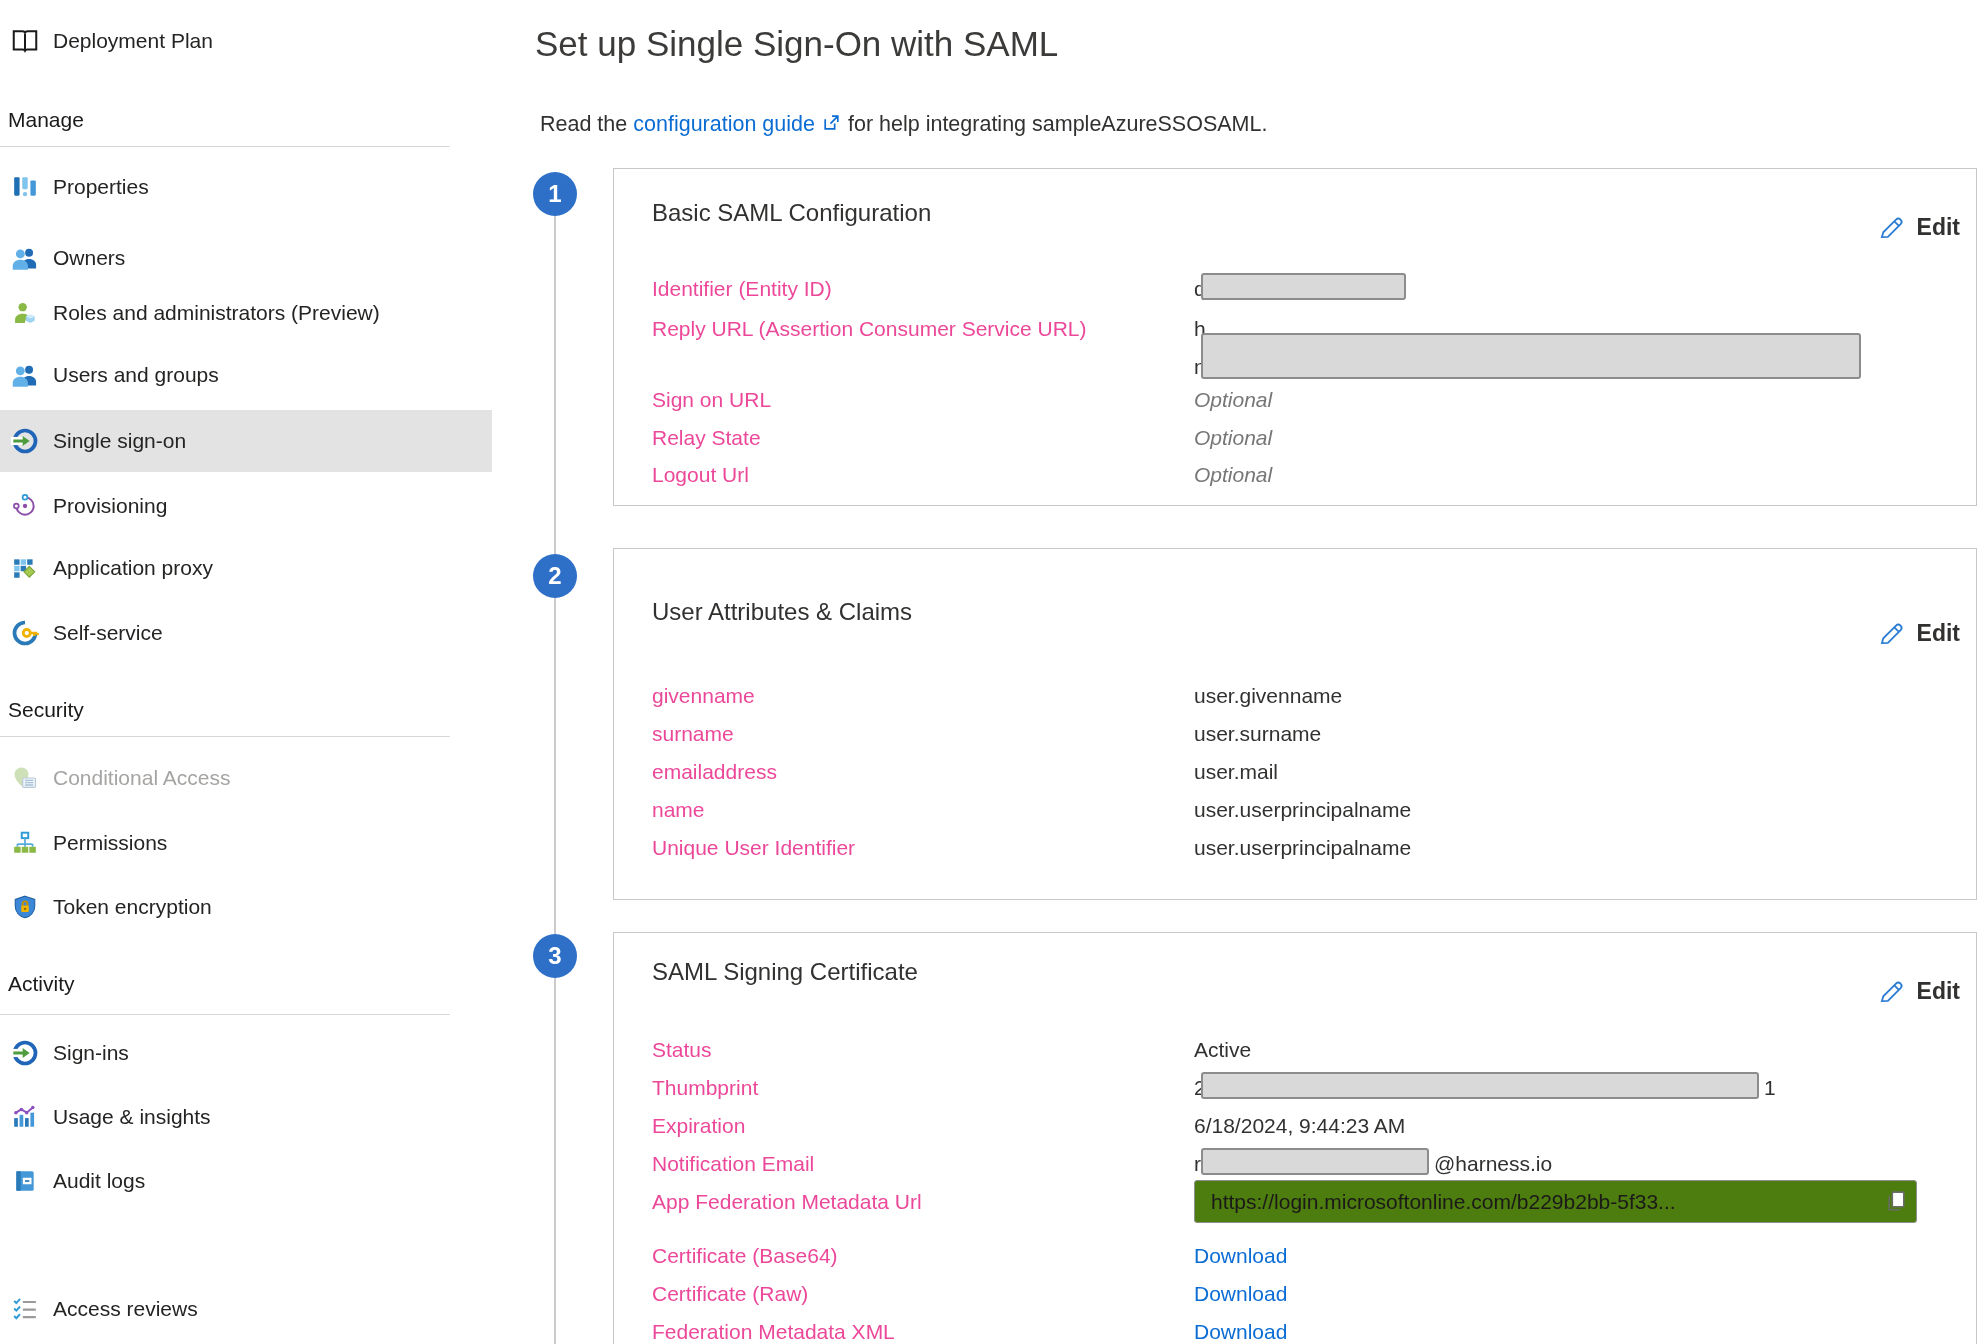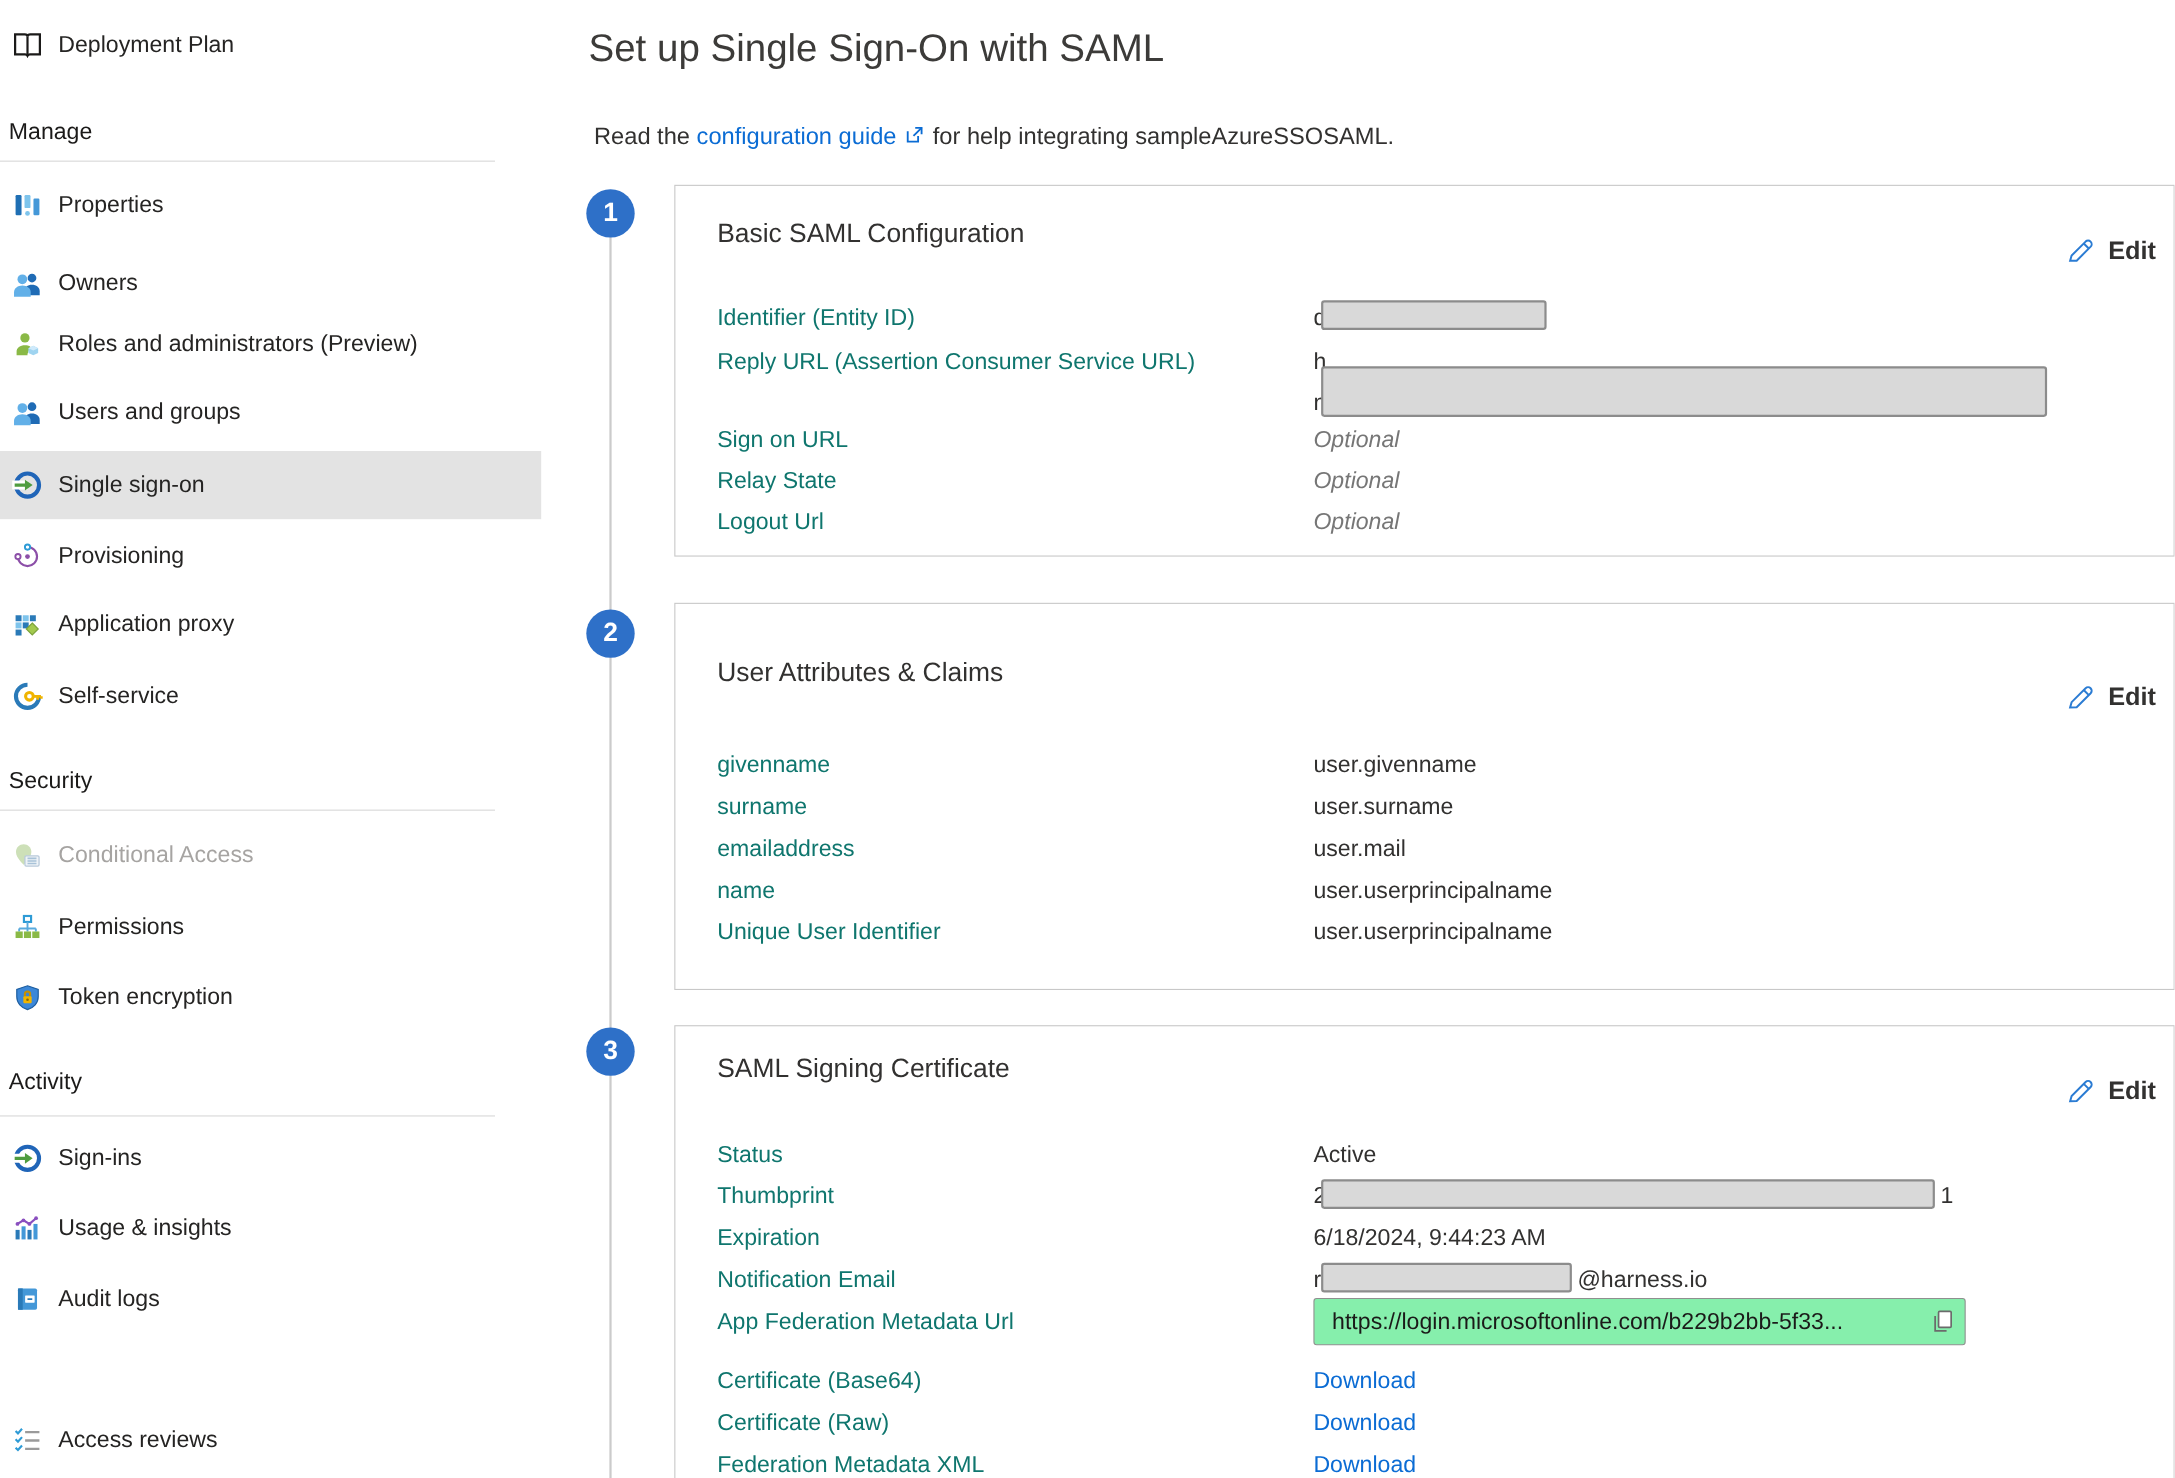--- a/index.html
+++ b/index.html
@@ -22,27 +22,27 @@
   .page-title{position:absolute;left:535px;top:24px;font-size:35px;font-weight:300;color:#3c3b39;white-space:nowrap;}
   .intro{position:absolute;left:540px;top:112px;display:flex;align-items:flex-start;gap:6px;font-size:21.5px;color:#323130;white-space:nowrap;}
   .intro a{color:#0b6cd4;text-decoration:none;cursor:pointer;}
   .connector{position:absolute;left:554px;top:194px;height:1150px;width:1.5px;background:#cbcbcb;}
   .step{position:absolute;left:533px;width:44px;height:44px;border-radius:50%;background:#2e70c8;color:#fff;
         display:flex;align-items:center;justify-content:center;font-size:24px;font-weight:600;}
   .card{position:absolute;left:613px;width:1364px;background:#fff;border:1px solid #c8c8c8;box-sizing:border-box;}
   .ctitle{position:absolute;left:38px;font-size:24px;color:#323130;white-space:nowrap;}
   .edit{position:absolute;right:16px;display:flex;align-items:center;gap:12px;cursor:pointer;}
   .edit .elbl{font-size:23px;color:#323130;font-weight:bold;}
-  .lab{position:absolute;left:38px;font-size:21px;color:#0f766e;white-space:nowrap;line-height:27px;}
+  .lab{position:absolute;left:38px;font-size:21px;color:#ec4899;white-space:nowrap;line-height:27px;}
   .val{position:absolute;left:580px;font-size:21px;color:#323130;white-space:nowrap;line-height:27px;}
   .opt{font-style:italic;color:#767676;}
   .dl{color:#0b6cd4;cursor:pointer;}
   .redact{position:absolute;background:#d9d9d9;border:2px solid #8c8c8c;border-radius:3px;box-sizing:border-box;}
   .suffix{position:absolute;font-size:21px;color:#323130;white-space:nowrap;line-height:27px;}
-  .urlbox{position:absolute;left:580px;width:593px;height:43px;background:#86efac;border:1px solid #8f8f8f;border-radius:3px;
+  .urlbox{position:absolute;left:580px;width:723px;height:43px;background:#4d7c0f;border:1px solid #8f8f8f;border-radius:3px;
           box-sizing:border-box;display:flex;align-items:center;}
   .urlbox .urltext{padding-left:16px;font-size:21px;color:#1b1a19;white-space:nowrap;overflow:hidden;flex:1;}
   .copybtn{width:40px;display:flex;align-items:center;justify-content:center;cursor:pointer;}
 </style>
 </head>
 <body>
 
 <div class="sidebar">
 
   <div class="srow" style="top:10px">

